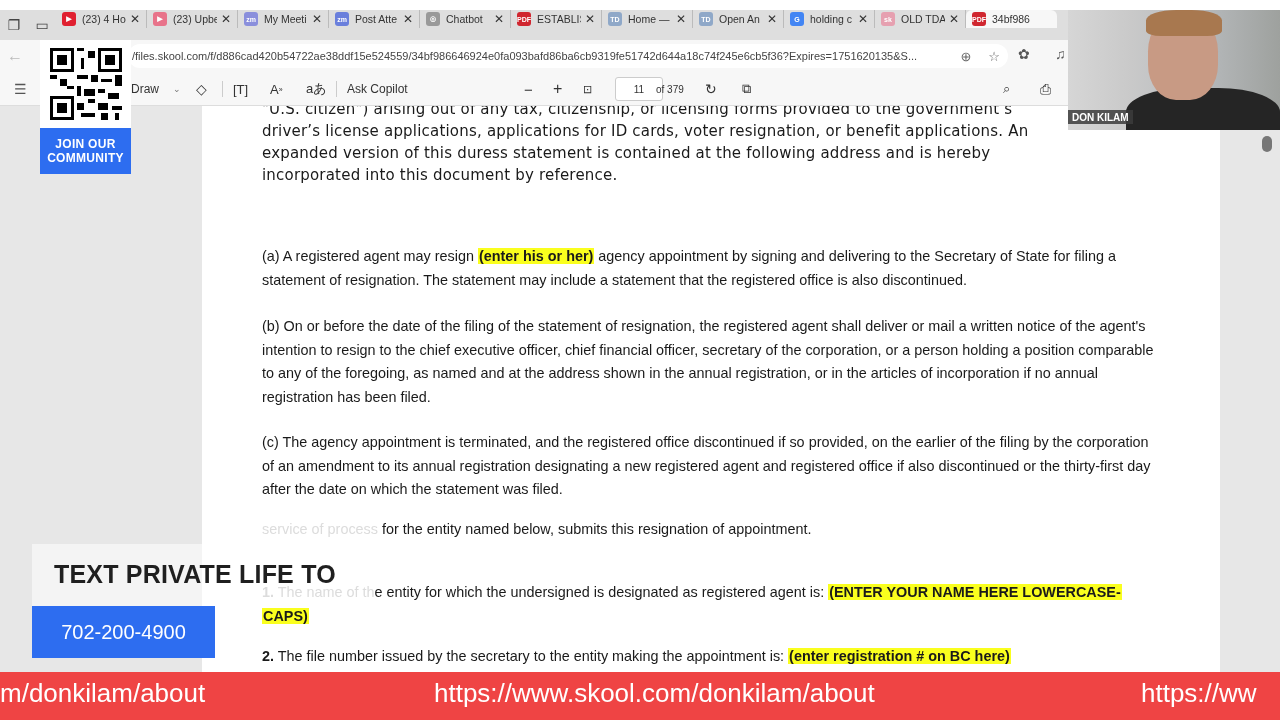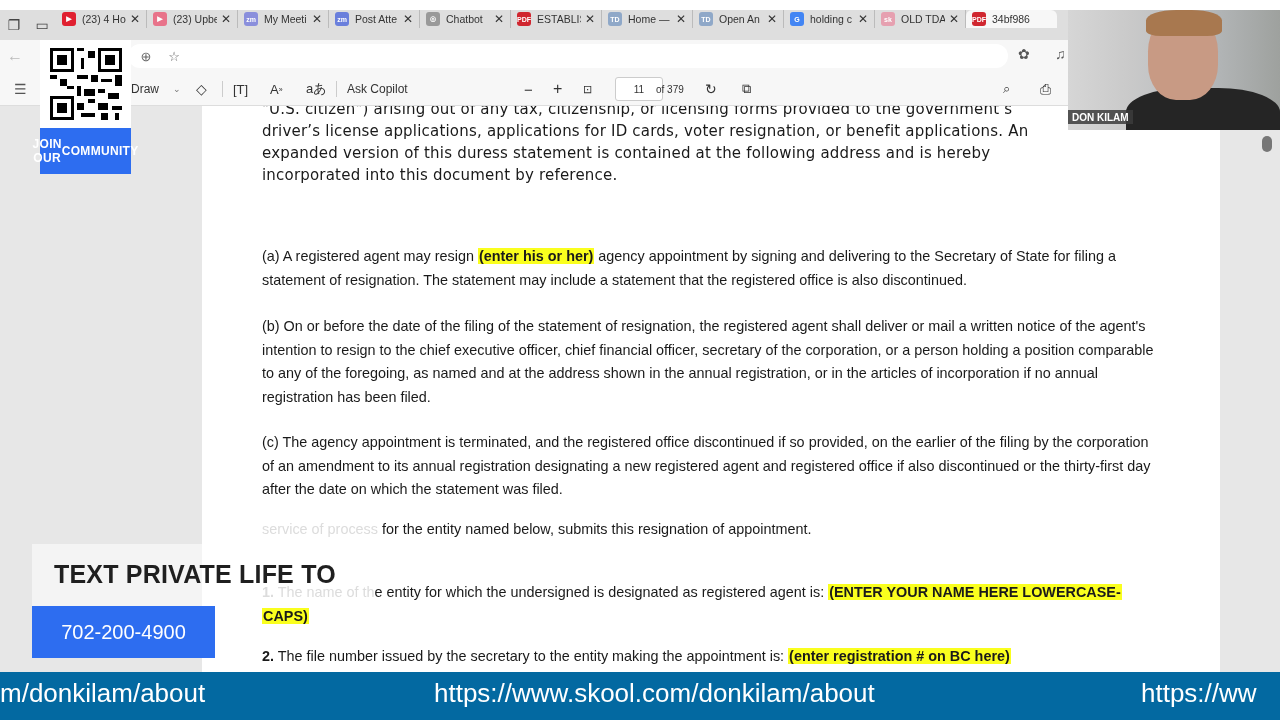--- a/index.html
+++ b/index.html
@@ -25,30 +25,30 @@
   .docarea{position:absolute;left:0;top:106px;width:1280px;height:566px;background:#e7e7e7;overflow:hidden}
   .page{position:absolute;left:202px;top:0;width:1018px;height:600px;background:#fff}
   .scrollbar{position:absolute;left:1262px;top:30px;width:10px;height:16px;border-radius:5px;background:#777}
   .doc-p{position:absolute;left:60px;font-size:14.4px;line-height:23.5px;color:#1a1a1a;width:900px}
   .doc-top{font-family:"DejaVu Sans",sans-serif;font-size:15px;line-height:22px;letter-spacing:.2px}
   .hl{background:#faff1e;font-weight:bold;padding:0 1px}
   .heading{position:absolute;left:0;width:980px;text-align:center;font-weight:bold;font-size:13.5px;top:103px}
   .faded{color:#dcdcdc}
   .qr{position:absolute;left:40px;top:40px;width:91px;height:88px;background:#fff;display:flex;align-items:center;justify-content:center}
   .qr svg{width:72px;height:72px}
-  .join{position:absolute;left:40px;top:128px;width:91px;height:46px;background:#2d6df0;color:#fff;font-weight:bold;font-size:12px;line-height:14px;text-align:center;display:flex;align-items:center;justify-content:center;letter-spacing:.3px}
+  .join{position:absolute;left:40px;top:128px;width:91px;height:46px;background:#2d6df0;color:#fff;font-weight:bold;font-size:12px;line-height:14px;text-align:center;display:flex;align-items:center;justify-content:center;flex-direction:column;letter-spacing:.3px}
   .cam{position:absolute;left:1068px;top:10px;width:212px;height:120px;background:linear-gradient(90deg,#d6d6d6 0%,#c9c9c9 30%,#b9bcbf 60%,#9ea19e 100%);overflow:hidden}
   .cam .head{position:absolute;left:80px;top:2px;width:70px;height:88px;border-radius:45% 45% 40% 40%;background:#c89a84}
   .cam .hair{position:absolute;left:78px;top:0px;width:76px;height:26px;border-radius:40% 40% 20% 20%;background:#a8784f}
   .cam .body{position:absolute;left:58px;top:78px;width:154px;height:60px;border-radius:40% 40% 0 0;background:#252525}
   .cam .name{position:absolute;left:0;top:100px;height:14px;padding:0 4px;background:rgba(60,60,60,.85);color:#fff;font-size:10px;font-weight:bold;display:flex;align-items:center}
   .promo-text{position:absolute;left:32px;top:544px;width:170px;height:62px;background:rgba(245,245,245,.92)}
   .promo-title{position:absolute;left:54px;top:560px;font-size:25px;font-weight:bold;color:#1f1f1f;white-space:nowrap;letter-spacing:.2px}
   .phone{position:absolute;left:32px;top:606px;width:183px;height:52px;background:#2d6df0;color:#fff;font-size:20px;display:flex;align-items:center;justify-content:center}
-  .ticker{position:absolute;left:0;top:672px;width:1280px;height:49px;background:#0369a1;color:#fff;font-size:26px;white-space:nowrap;overflow:hidden}
+  .ticker{position:absolute;left:0;top:672px;width:1280px;height:49px;background:#ef4444;color:#fff;font-size:26px;white-space:nowrap;overflow:hidden}
   .ticker span{position:absolute;top:6px}
 </style>
 </head>
 <body>
 
 <div class="topstrip"></div>
 
 <div class="tabbar">
   <div class="tb-icon">❐</div>
   <div class="tb-icon">▭</div>
@@ -106,20 +106,21 @@
       <div class="tab active">
         <span class="fav" style="background:#d0262f">PDF</span>
         <span class="lbl">34bf986</span>
       </div>
     </div>
 </div>
 
 <div class="addrbar">
   <div class="back">←</div>
   <div class="urlbox">
+    <span class="url">/files.skool.com/f/d886cad420b54722ae38ddf15e524559/34bf986646924e0fa093bafd86ba6cb9319fe51742d644a18c74f245e6cb5f36?Expires=1751620135&amp;S...</span>
     <span class="ico">⊕</span>
     <span class="ico">☆</span>
   </div>
   <span class="ext" style="left:1018px">✿</span>
   <span class="ext" style="left:1055px">♫</span>
 </div>
 
 <div class="pdftool">
   <div class="pt" style="left:14px;font-size:14px;color:#555">☰</div>
   <div class="pt" style="left:131px">

